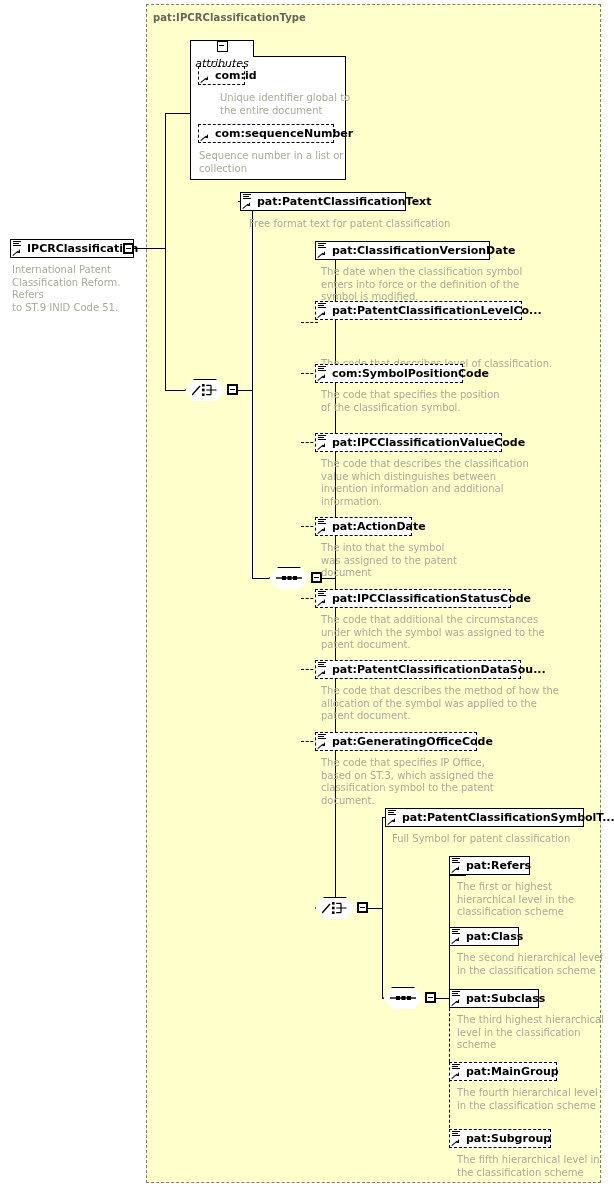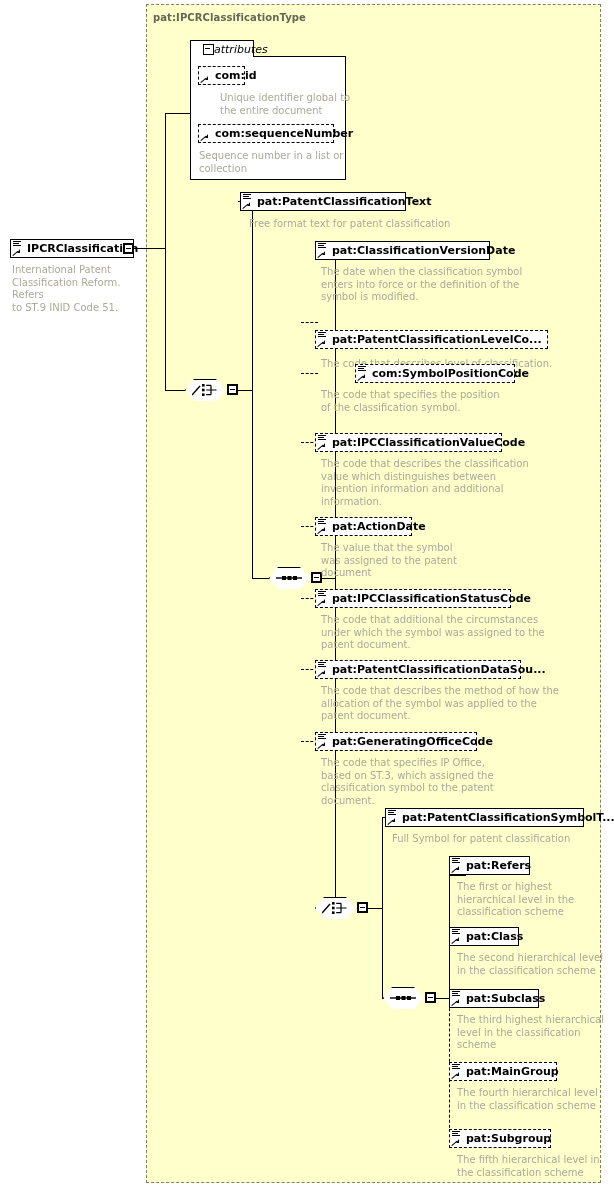--- a/index.html
+++ b/index.html
@@ -8,21 +8,21 @@
 
   #canvas{position:absolute;left:0;top:0;width:614px;height:1187px;}
 
   
   .type-panel{position:absolute;background:#ffffcc;border:1px dashed #808066;box-sizing:border-box;}
   .type-title{position:absolute;color:#666655;font-size:10px;font-weight:bold;letter-spacing:.1px;white-space:nowrap;}
 
   
   .attr-panel{position:absolute;background:#ffffff;border:1px solid #000000;box-sizing:border-box;}
   .attr-tab{position:absolute;background:#ffffff;border:1px solid #000000;border-bottom:none;box-sizing:border-box;
-            display:flex;align-items:center;padding:0 12px;}
+            display:flex;align-items:center;gap:5px;padding:0 12px;flex-direction:column;}
   .attr-tab .lbl{font-style:italic;font-size:11px;color:#000;white-space:nowrap;}
   .minus-box{width:9px;height:9px;border:1px solid #000;background:#fff;position:relative;flex:none;}
   .minus-box:after{content:"";position:absolute;left:1px;top:3px;width:5px;height:1px;background:#000;}
 
   
   .node{position:absolute;box-sizing:border-box;background:#ffffff;height:19px;
         display:flex;align-items:center;white-space:nowrap;}
   .node .shadow{position:absolute;left:3px;top:3px;right:-3px;bottom:-3px;background:#b0b0b0;z-index:-1;}
   .node .nm{font-size:11px;font-weight:bold;color:#000;padding-left:16px;padding-right:6px;line-height:19px;}
   .solid{border:1px solid #000;}
@@ -170,34 +170,34 @@
         <i></i>
       </span>
     <span class="aicon"></span>
     <span class="nm">pat:ClassificationVersionDate</span>
   </div>
   <div class="anno" style="left:321px;top:266px;width:230px;">The date when the classification symbol
 enters into force or the definition of the
 symbol is modified.</div>
 
   <div class="dh" style="left:301px;top:322px;width:17px;"></div>
-  <div class="node dashed" style="left:315px;top:330px;width:233px;">
+  <div class="node dashed" style="left:315px;top:301px;width:207px;">
     <span class="shadow"></span>
     <span class="eicon">
         <i></i>
         <i></i>
         <i></i>
       </span>
     <span class="aicon"></span>
     <span class="nm">pat:PatentClassificationLevelCo...</span>
   </div>
   <div class="anno" style="left:321px;top:338px;width:240px;margin-top:20px;">The code that describes level of classification.</div>
 
   <div class="dh" style="left:301px;top:373px;width:17px;"></div>
-  <div class="node dashed" style="left:315px;top:364px;width:160px;margin-left:40px;">
+  <div class="node dashed" style="left:315px;top:364px;width:148px;">
     <span class="shadow"></span>
     <span class="eicon">
         <i></i>
         <i></i>
         <i></i>
       </span>
     <span class="aicon"></span>
     <span class="nm">com:SymbolPositionCode</span>
   </div>
   <div class="anno" style="left:321px;top:389px;width:230px;">The code that specifies the position
@@ -223,21 +223,21 @@
   <div class="node dashed" style="left:315px;top:517px;width:97px;">
     <span class="shadow"></span>
     <span class="eicon">
         <i></i>
         <i></i>
         <i></i>
       </span>
     <span class="aicon"></span>
     <span class="nm">pat:ActionDate</span>
   </div>
-  <div class="anno" style="left:321px;top:542px;width:200px;">The value that the symbol
+  <div class="anno" style="left:321px;top:542px;width:200px;">The into that the symbol
 was assigned to the patent
 document</div>
 
   <div class="dh" style="left:301px;top:598px;width:17px;"></div>
   <div class="node dashed" style="left:315px;top:589px;width:196px;">
     <span class="shadow"></span>
     <span class="eicon">
         <i></i>
         <i></i>
         <i></i>

